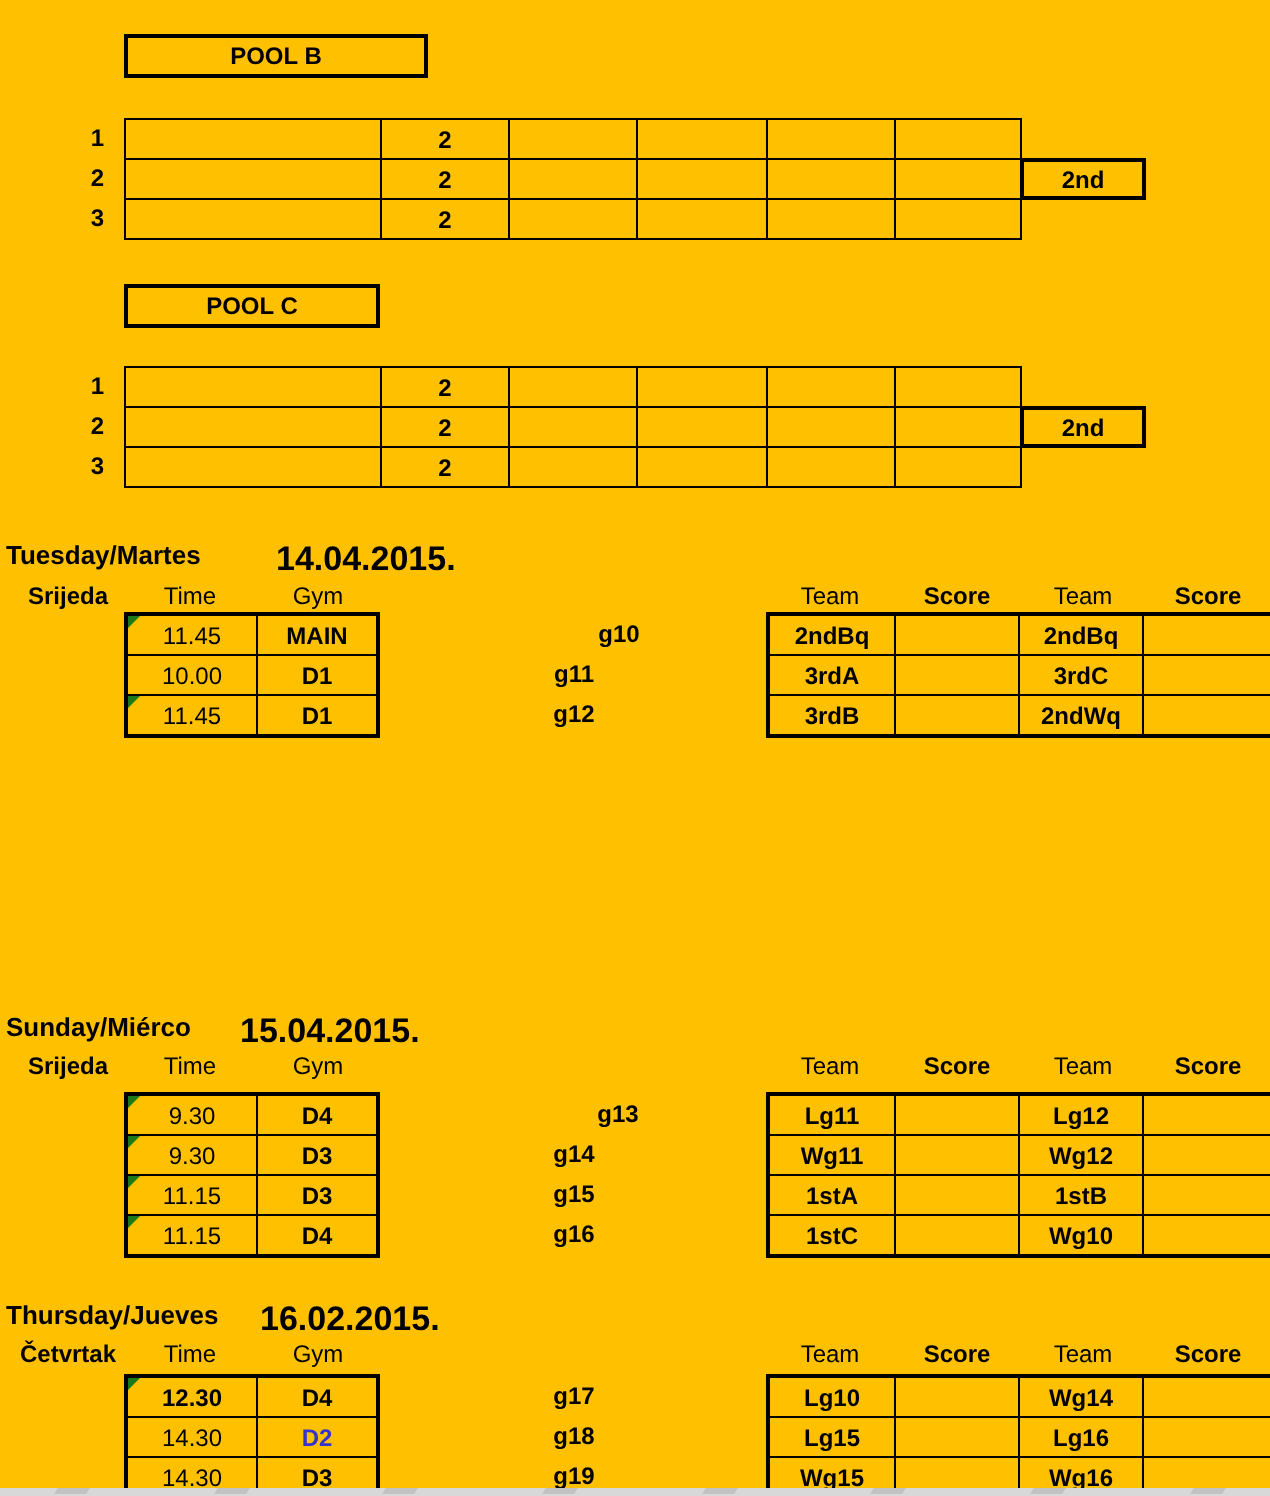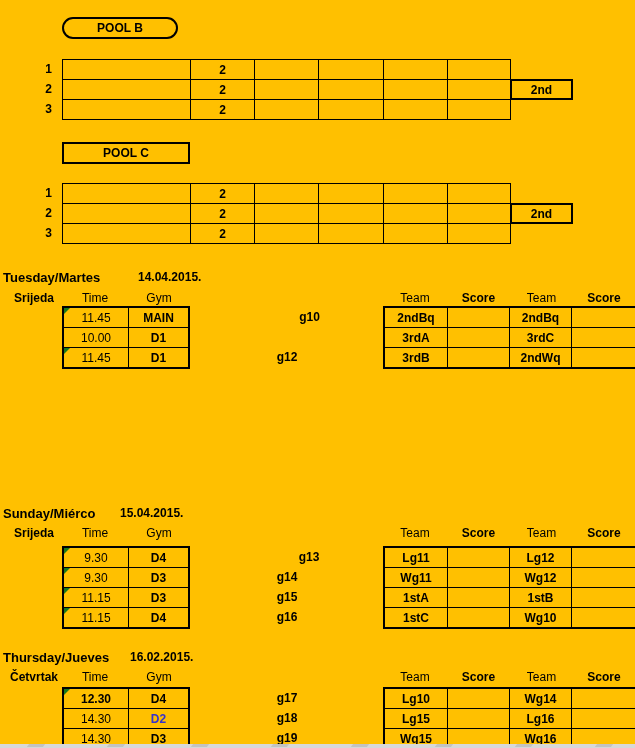--- a/index.html
+++ b/index.html
@@ -25,32 +25,32 @@
     background:var(--bg,#FFC000); position:relative;
     display:flex; align-items:center; justify-content:center; font-size:12px;
   }
   .tri {
     position:absolute; top:0; left:0; width:0; height:0;
     border-top:6px solid var(--tri,#1A7A1A); border-right:6px solid transparent;
   }
   .blue { color:var(--blue,#3633CC); }
   .rlabel { position:absolute; width:16px; text-align:right; font-weight:bold; line-height:19px; }
   .daytitle { position:absolute; left:3px; font-weight:bold; font-size:13px; white-space:nowrap; }
-  .daydate  { position:absolute; font-weight:bold; font-size:12px; white-space:nowrap; }
+  .daydate  { position:absolute; font-weight:bold; font-size:17px; white-space:nowrap; }
   .hdr { position:absolute; text-align:center; line-height:16px; font-size:12px; }
   .gl  { position:absolute; left:191px; width:192px; text-align:center; font-weight:bold; line-height:19px; }
   .strip { position:absolute; left:0; top:744px; width:635px; height:4px; background:var(--strip,#D8D8D8); }
   .strip i { position:absolute; top:0; width:16px; height:3px; background:#c2c2c2; transform:skewX(-35deg); }
 </style>
 </head>
 <body>
 
 <div class="sheet" style="--bg: #FFC000; --line: #000000; --blue: #3633CC; --tri: #1A7A1A; --strip: #D8D8D8;">
 
-  <div class="box" style="left:62px; top:17px; width:116px; height:22px;border-radius:11px;">
+  <div class="box" style="left:62px; top:17px; width:152px; height:22px;">
     <span>POOL B</span>
   </div>
 
   <span class="rlabel" style="left:36px; top:60px;">1</span>
   <span class="rlabel" style="left:36px; top:80px;">2</span>
   <span class="rlabel" style="left:36px; top:100px;">3</span>
 
   <div class="grid thin pool-grid" style="left:62px; top:59px;">
     <div class="cell"></div>
     <div class="cell b">2</div>
@@ -129,20 +129,21 @@
     <div class="cell">10.00</div>
     <div class="cell b">D1</div>
     <div class="cell">
         <i class="tri"></i>
         <span>11.45</span>
       </div>
     <div class="cell b">D1</div>
   </div>
 
   <span class="gl" style="top:308px;padding-left:45px;">g10</span>
+  <span class="gl" style="top:328px;">g11</span>
   <span class="gl" style="top:348px;">g12</span>
 
   <div class="grid thick team" style="left:383px; top:306px;">
     <div class="cell b">2ndBq</div>
     <div class="cell"></div>
     <div class="cell b">2ndBq</div>
     <div class="cell"></div>
     <div class="cell b">3rdA</div>
     <div class="cell"></div>
     <div class="cell b">3rdC</div>

